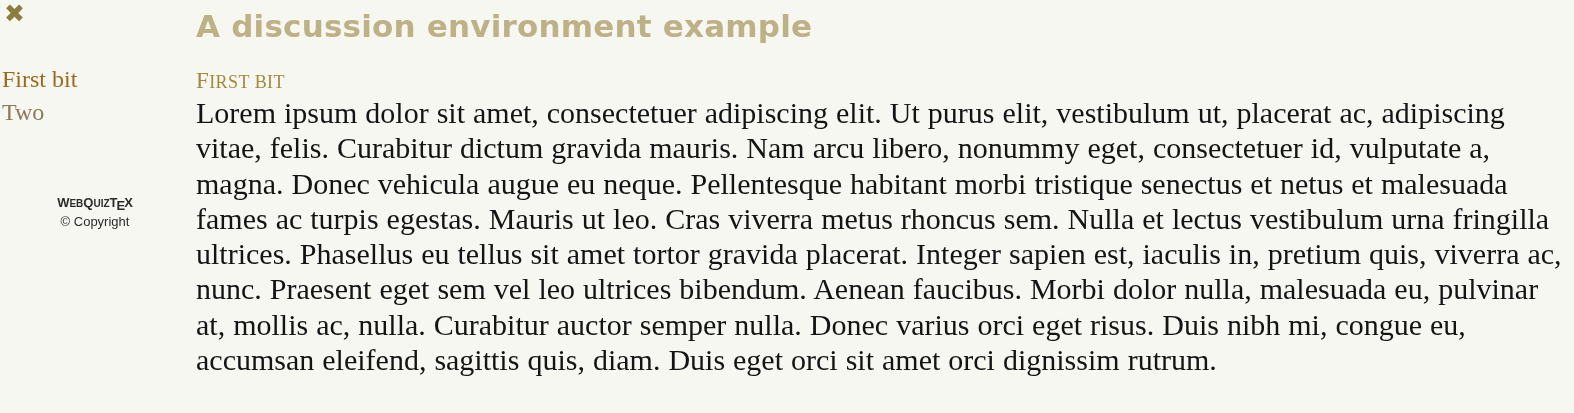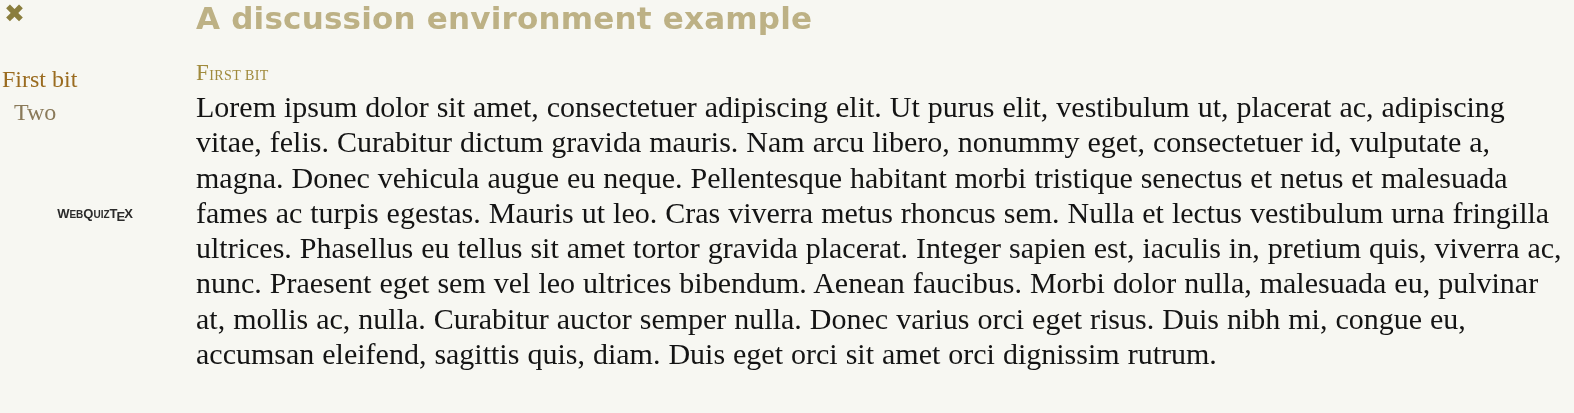--- a/index.html
+++ b/index.html
@@ -53,26 +53,25 @@
     font-size: 24px;
     line-height: 33px;
     text-decoration: none;
     padding-left: 2px;
   }
   .nav-item.current {
     color: #9a6b1f;
   }
   .nav-item.other {
     color: #8a7a5a;
-    margin-left: 12px;
   }
   .footer {
     position: absolute;
     left: 0;
-    top: 205px;
+    top: 194px;
     width: 190px;
     text-align: center;
     font-family: "Liberation Sans", sans-serif;
     font-size: 13px;
     line-height: 17px;
     color: #2b2b2b;
   }
   .footer .logo {
     font-weight: bold;
     letter-spacing: 0px;
@@ -87,21 +86,21 @@
     transform: translateY(3px);
     margin: 0 -1px;
   }
   .footer .copy {
     margin-top: 1px;
   }
   
   .main {
     position: absolute;
     left: 196px;
-    top: 0;
+    top: 8px;
     right: 0;
     width: 1378px;
   }
   .page-title {
     font-family: "DejaVu Sans", sans-serif;
     font-weight: bold;
     font-size: 31px;
     line-height: 36px;
     color: #bdb185;
     margin: 0;
@@ -113,21 +112,21 @@
     color: #a08a3c;
     font-size: 20px;
     line-height: 22px;
     margin-top: 26px;
     letter-spacing: 0.4px;
   }
   .section-label .first-cap {
     font-size: 23px;
   }
   .section-label .smallcaps {
-    font-size: 14px;
+    font-size: 18px;
   }
   .body-text {
     font-family: "Liberation Serif", serif;
     font-size: 30px;
     line-height: 35.3px;
     color: #141414;
     margin-top: 2px;
     text-align: left;
     max-width: 1378px;
     word-spacing: 0.5px;
@@ -141,20 +140,21 @@
   <div class="sidebar">
     <div class="close-icon">✖</div>
 
     <div class="nav">
       <a class="nav-item current" href="#">First bit</a>
       <a class="nav-item other" href="#">Two</a>
     </div>
 
     <div class="footer">
       <div class="logo"><span>W</span><span class="sm">EB</span><span>Q</span><span class="sm">UIZ</span><span>T</span><span class="tex-e">E</span><span>X</span></div>
+      <div class="copy">© Copyright</div>
     </div>
   </div>
 
   <div class="main">
     <h1 class="page-title">A discussion environment example</h1>
 
     <div class="section-label"><span class="first-cap">F</span><span class="smallcaps">IRST</span><span class="smallcaps">&nbsp;</span><span class="smallcaps">BIT</span></div>
 
     <p class="body-text">Lorem ipsum dolor sit amet, consectetuer adipiscing elit. Ut purus elit, vestibulum ut, placerat ac, adipiscing vitae, felis. Curabitur dictum gravida mauris. Nam arcu libero, nonummy eget, consectetuer id, vulputate a, magna. Donec vehicula augue eu neque. Pellentesque habitant morbi tristique senectus et netus et malesuada fames ac turpis egestas. Mauris ut leo. Cras viverra metus rhoncus sem. Nulla et lectus vestibulum urna fringilla ultrices. Phasellus eu tellus sit amet tortor gravida placerat. Integer sapien est, iaculis in, pretium quis, viverra ac, nunc. Praesent eget sem vel leo ultrices bibendum. Aenean faucibus. Morbi dolor nulla, malesuada eu, pulvinar at, mollis ac, nulla. Curabitur auctor semper nulla. Donec varius orci eget risus. Duis nibh mi, congue eu, accumsan eleifend, sagittis quis, diam. Duis eget orci sit amet orci dignissim rutrum.</p>
   </div>

